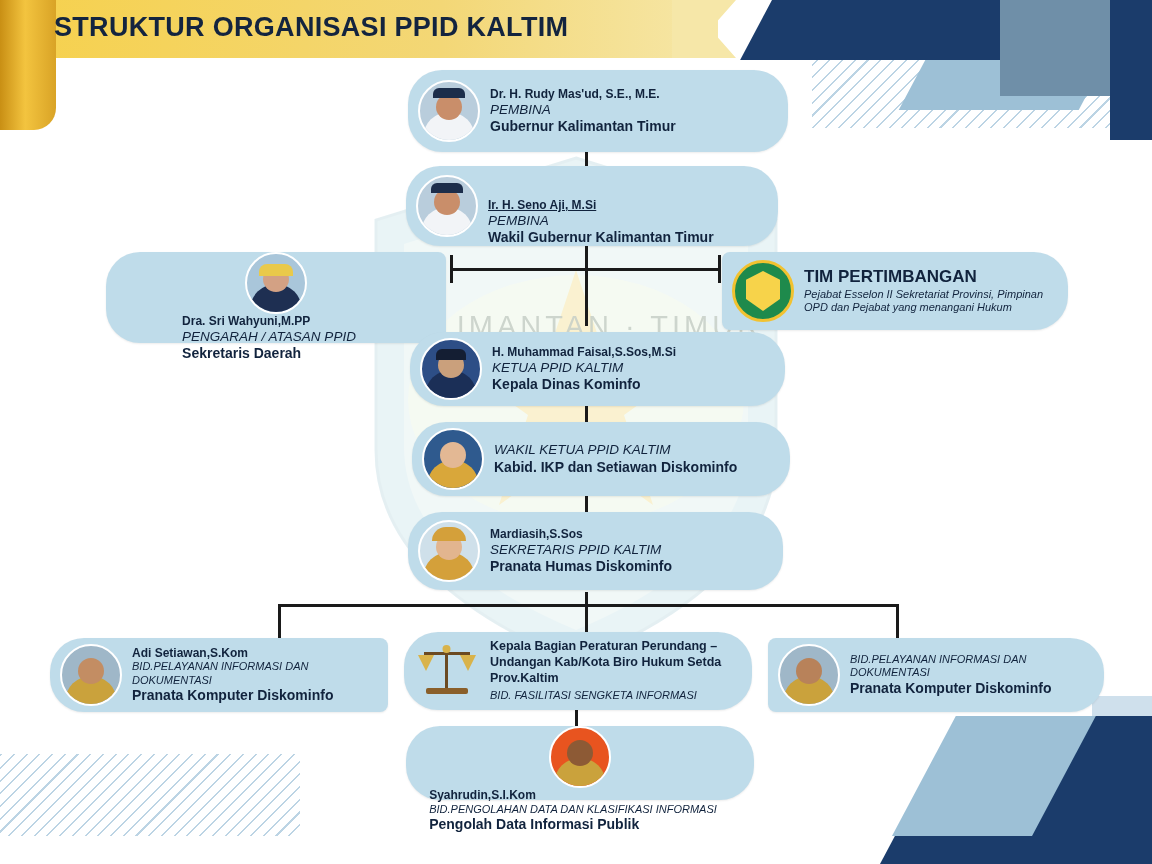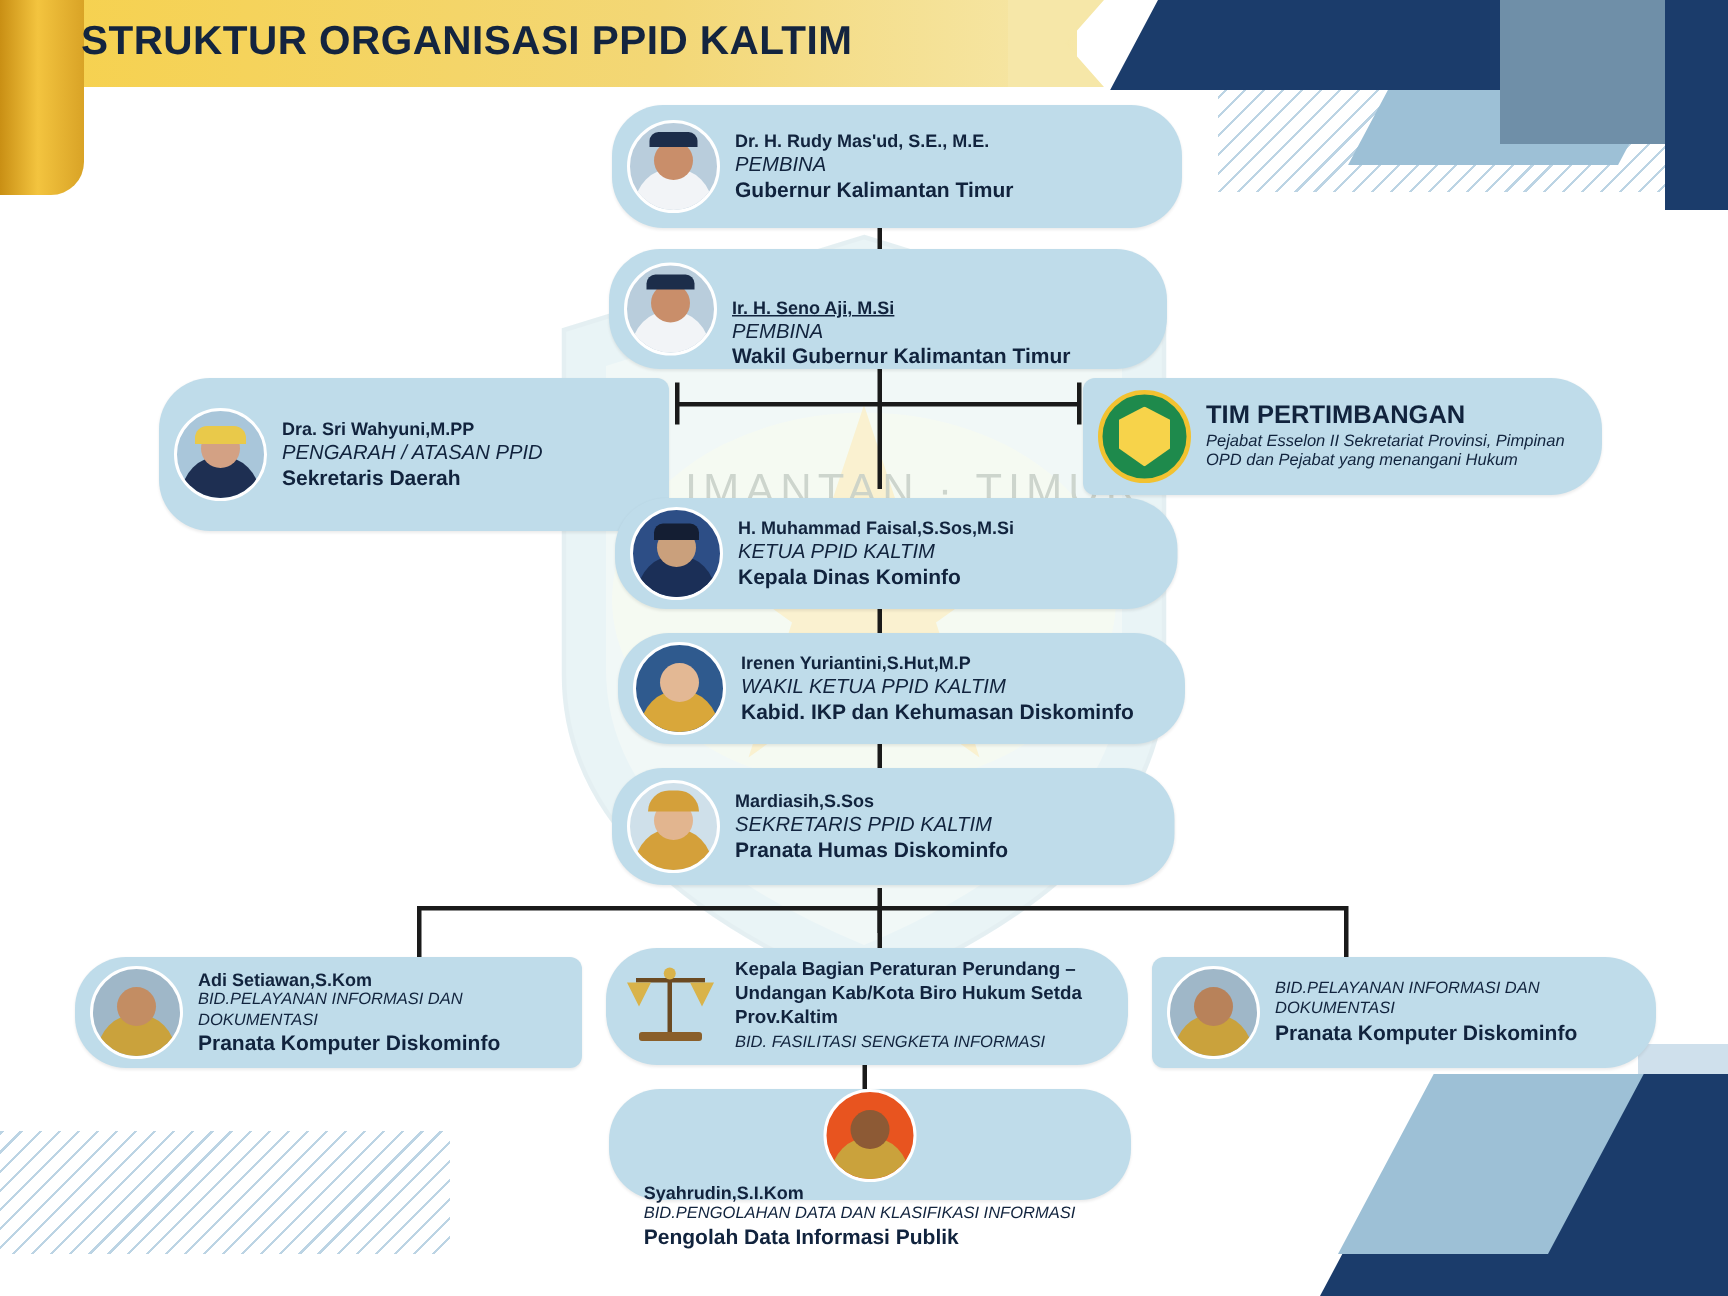--- a/index.html
+++ b/index.html
@@ -192,21 +192,21 @@
     <div class="av-face"></div>
     <div class="av-cap"></div>
   </div>
   <div class="txt">
     <div class="nm under">Ir. H. Seno Aji, M.Si</div>
     <div class="rl">PEMBINA</div>
     <div class="ps">Wakil Gubernur Kalimantan Timur</div>
   </div>
 </div>
 
-<div class="node" style="left:106px; top:252px; width:340px; height:102px; border-radius:34px 8px 8px 34px;">
+<div class="node" style="left:106px; top:252px; width:340px; height:91px; border-radius:34px 8px 8px 34px;flex-direction:column;">
   <div class="photo" style="background:#a9c6da;">
     <div class="av-body" style="background:#1e2f52;"></div>
     <div class="av-face" style="background:#d3a184;"></div>
     <div class="av-cap" style="background:#e9c94a; top:10px; width:34px; height:12px; border-radius:8px 8px 0 0;"></div>
   </div>
   <div class="txt">
     <div class="nm">Dra. Sri Wahyuni,M.PP</div>
     <div class="rl">PENGARAH / ATASAN PPID</div>
     <div class="ps">Sekretaris Daerah</div>
   </div>
@@ -234,23 +234,22 @@
     <div class="ps">Kepala Dinas Kominfo</div>
   </div>
 </div>
 
 <div class="node" style="left:412px; top:422px; width:378px; height:74px;">
   <div class="photo" style="background:#2f5a8e;">
     <div class="av-body" style="background:#d9a73a;"></div>
     <div class="av-face" style="background:#e3b894;"></div>
   </div>
   <div class="txt">
-    <div class="nm">Irenen Yuriantini,S.Hut,M.P</div>
     <div class="rl">WAKIL KETUA PPID KALTIM</div>
-    <div class="ps">Kabid. IKP dan Kehumasan Diskominfo</div>
+    <div class="ps">Kabid. IKP dan Setiawan Diskominfo</div>
   </div>
 </div>
 
 <div class="node" style="left:408px; top:512px; width:375px; height:78px;">
   <div class="photo" style="background:#cfe0ea;">
     <div class="av-body" style="background:#d4a03a;"></div>
     <div class="av-face" style="background:#e2b58f;"></div>
     <div class="av-cap" style="background:#d4a03a; top:5px; width:34px; height:14px; border-radius:17px 17px 0 0;"></div>
   </div>
   <div class="txt">

